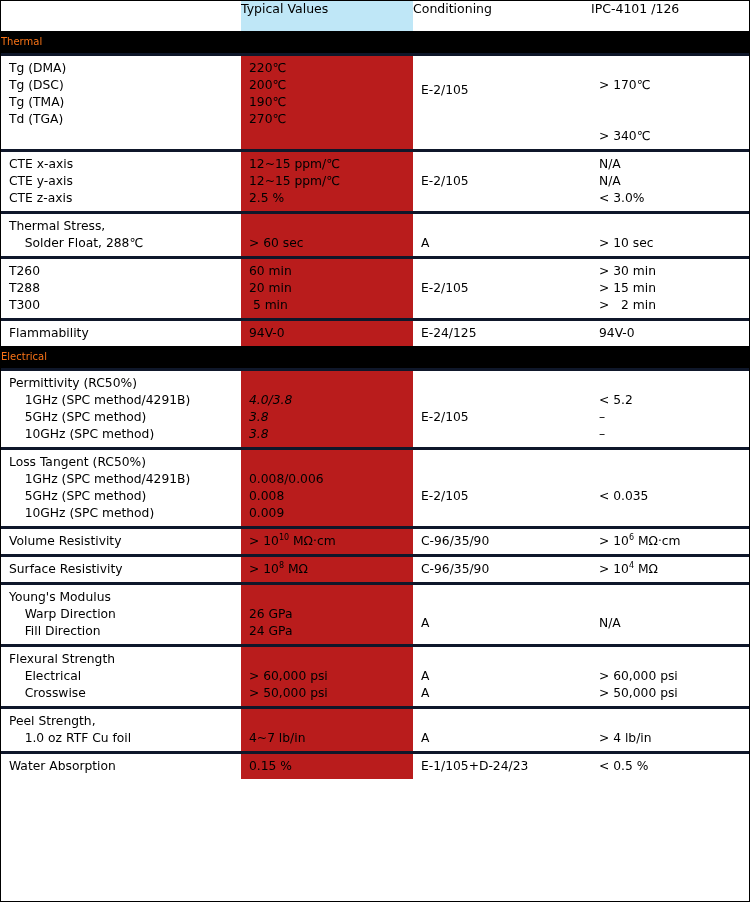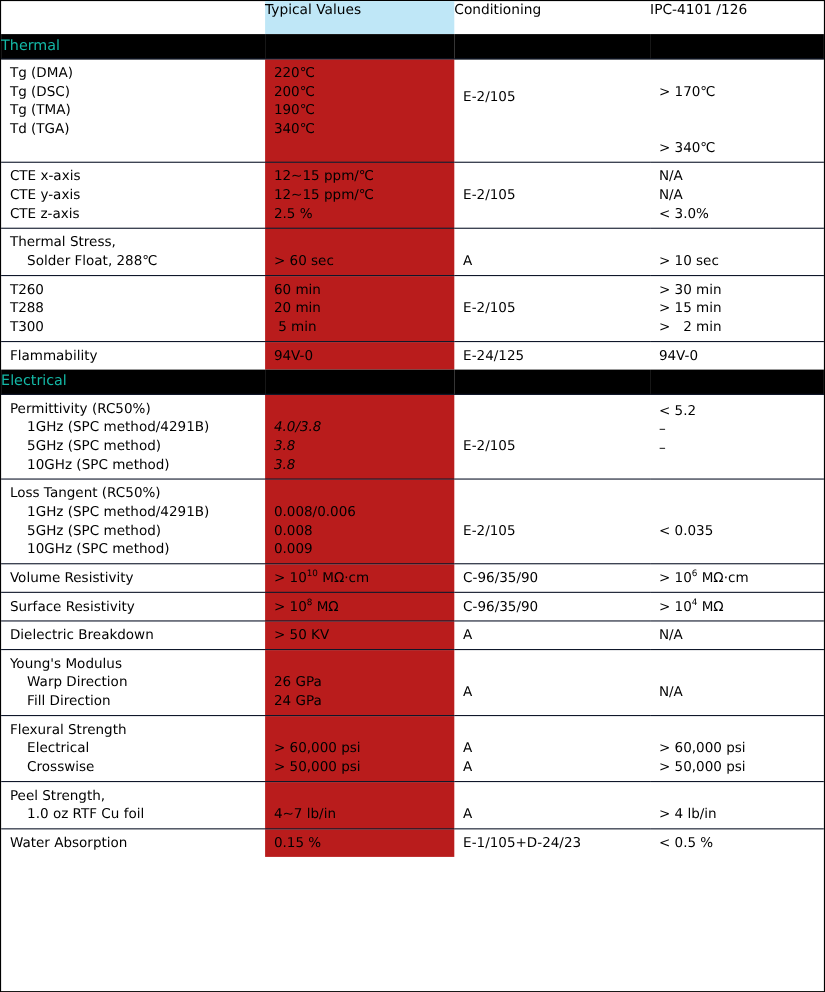--- a/index.html
+++ b/index.html
@@ -46,33 +46,33 @@
     vertical-align: middle;
     color: #000;
     margin-top: 20px;
   }
   .hdr .typ {
     background: #bfe7f7;
   }
   
   .sectionbar td {
     background: #000000;
-    color: #14b8a6;
-    font-size: 13px;
+    color: #f97316;
+    font-size: 10px;
     height: 22px;
     line-height: 22px;
     padding-left: 8px;
     vertical-align: middle;
   }
   .sectionbar td.typ {
     background: #000000;
   }
   
   .bodyrow td {
-    border-top: 1px solid #0f172a;
+    border-top: 3px solid #0f172a;
   }
   .cell {
     padding: 4px 6px 4px 8px;
     line-height: 17px;
     font-size: 12.3px;
   }
   .typcol {
     background: #b91c1c;
   }
   .line { display: block; height: 17px; line-height: 17px; white-space: pre; }
@@ -113,21 +113,21 @@
             <span class="line">Tg (DSC)</span>
             <span class="line">Tg (TMA)</span>
             <span class="line">Td (TGA)</span>
           </div>
         </td>
         <td class="typcol">
           <div class="cell">
             <span class="line">220℃</span>
             <span class="line">200℃</span>
             <span class="line">190℃</span>
-            <span class="line">340℃</span>
+            <span class="line">270℃</span>
           </div>
         </td>
         <td class="vmid">
           <div class="cell" style="padding-top:26px;">
             <span class="line">E-2/105</span>
           </div>
         </td>
         <td>
           <div class="cell" style="padding-top:21px;">
             <span class="line">&gt; 170℃</span>
@@ -264,21 +264,21 @@
             <span class="line">3.8</span>
             <span class="line">3.8</span>
           </div>
         </td>
         <td>
           <div class="cell" style="padding-top:38px;">
             <span class="line">E-2/105</span>
           </div>
         </td>
         <td>
-          <div class="cell" style="padding-top:6px;">
+          <div class="cell" style="padding-top:21px;">
             <span class="line">&lt; 5.2</span>
             <span class="line">–</span>
             <span class="line">–</span>
           </div>
         </td>
       </tr>
 
       <tr class="bodyrow">
         <td>
           <div class="cell">
@@ -347,42 +347,20 @@
           </div>
         </td>
         <td>
           <div class="cell">
             <span class="line">&gt; 10<sup>4</sup> MΩ</span>
           </div>
         </td>
       </tr>
 
 
-      <tr class="bodyrow">
-        <td>
-          <div class="cell">
-            <span class="line">Dielectric Breakdown</span>
-          </div>
-        </td>
-        <td class="typcol">
-          <div class="cell">
-            <span class="line">&gt; 50 KV</span>
-          </div>
-        </td>
-        <td>
-          <div class="cell">
-            <span class="line">A</span>
-          </div>
-        </td>
-        <td>
-          <div class="cell">
-            <span class="line">N/A</span>
-          </div>
-        </td>
-      </tr>
 
 
       <tr class="bodyrow">
         <td>
           <div class="cell">
             <span class="line">Young's Modulus</span>
             <span class="line">    Warp Direction</span>
             <span class="line">    Fill Direction</span>
           </div>
         </td>

